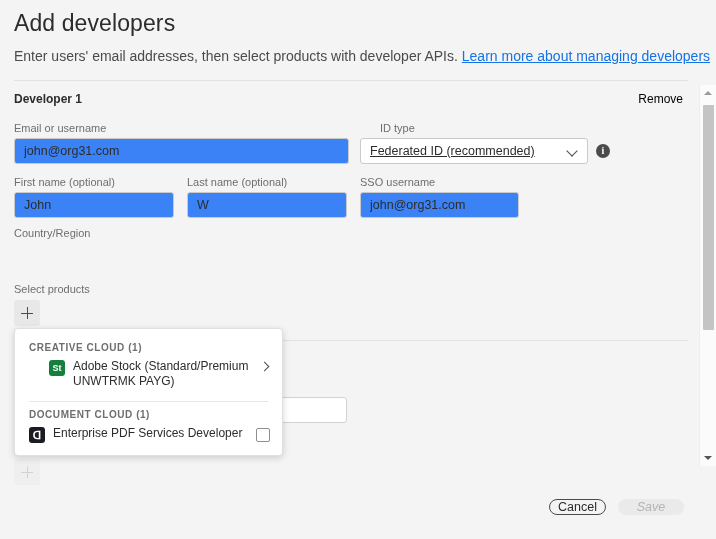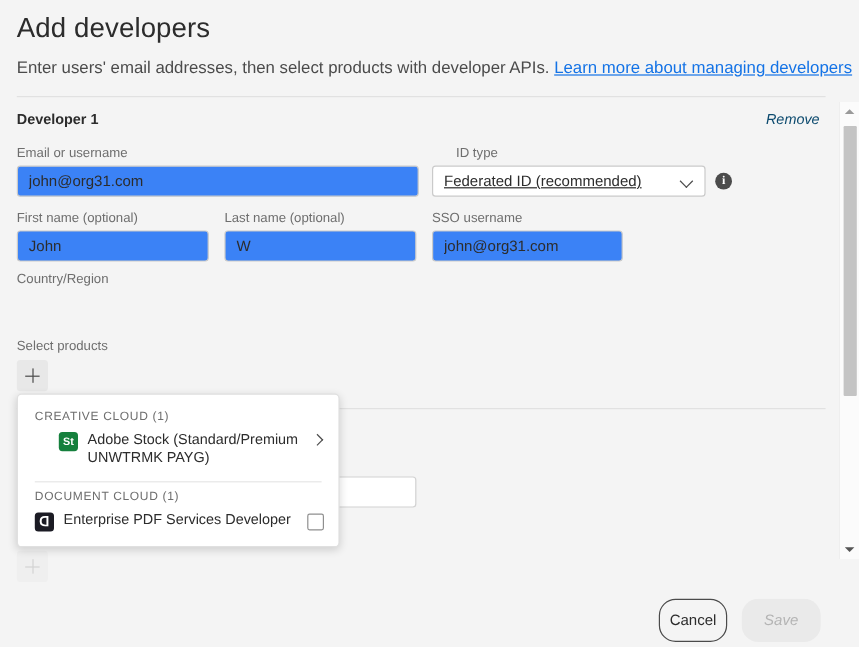--- a/index.html
+++ b/index.html
@@ -62,23 +62,22 @@
     top: 92px;
     font-size: 12px;
     font-weight: 700;
     color: #2c2c2c;
   }
   .remove-link {
     position: absolute;
     right: 33px;
     top: 92px;
     font-size: 12px;
-    color: #0c4a6e;
-    cursor: pointer;
-    font-style: italic;
+    color: #000000;
+    cursor: pointer;
   }
 
   
   .fld-label {
     position: absolute;
     font-size: 11px;
     color: #6e6e6e;
     white-space: nowrap;
   }
   .txt-input {
@@ -179,21 +178,21 @@
     box-shadow: 0 2px 7px rgba(0,0,0,0.16);
     padding: 8px 0 6px 0;
     z-index: 20;
   }
   .grp-head {
     font-size: 10px;
     letter-spacing: 0.55px;
     color: #6e6e6e;
     text-transform: uppercase;
     padding: 5px 32px 4px 14px;
-    font-weight: 400;
+    font-weight: 700;
   }
   .popup-item {
     display: flex;
     align-items: flex-start;
     padding: 2px 12px 6px 14px;
     cursor: pointer;
   }
   .popup-item .pi-icon {
     flex: 0 0 auto;
     width: 16px; height: 16px;
@@ -262,21 +261,21 @@
   .popup-div {
     height: 1px;
     background: #e7e7e7;
     margin: 6px 14px 2px 14px;
   }
 
   
   .btn {
     position: absolute;
     box-sizing: border-box;
-    height: 36px;
+    height: 16px;
     border-radius: 14px;
     font-size: 12.5px;
     display: flex;
     align-items: center;
     justify-content: center;
     cursor: pointer;
     font-family: "Liberation Sans", sans-serif;
   }
   .btn-cancel {
     border: 1.4px solid #4b4b4b;

